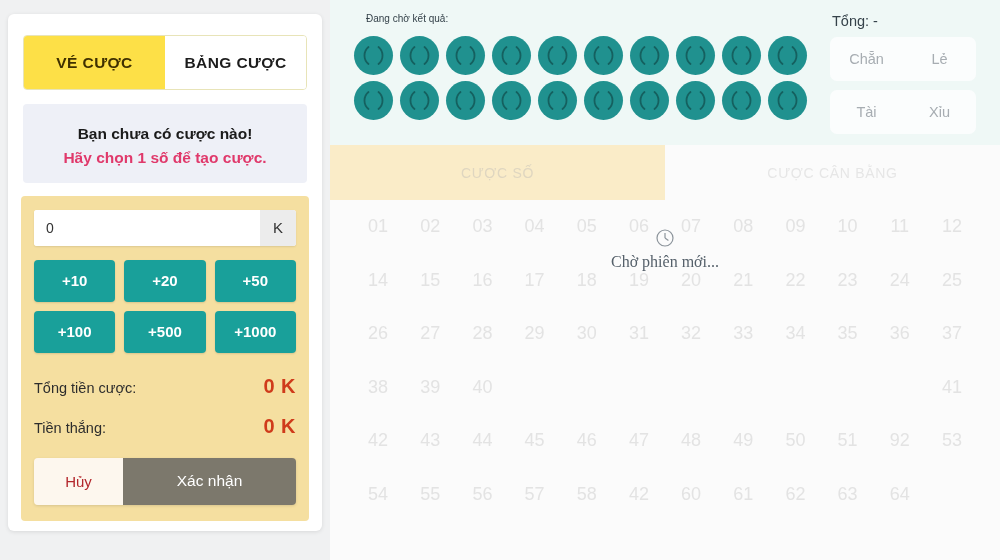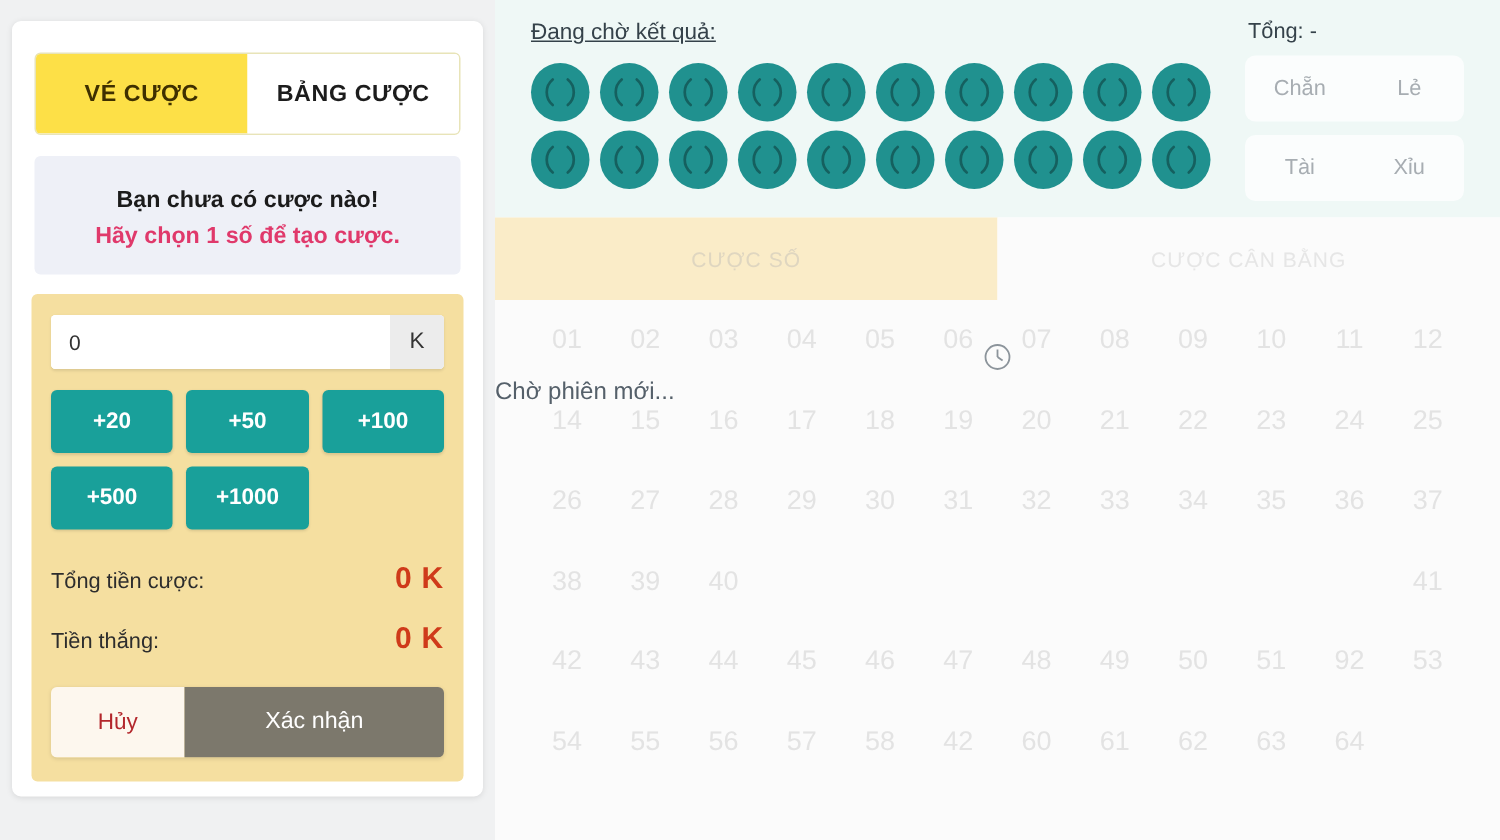--- a/index.html
+++ b/index.html
@@ -193,24 +193,23 @@
   .result-header {
     background: #eff8f6;
     padding: 9px 24px 14px 24px;
     height: 145px;
     box-sizing: border-box;
     display: flex;
     justify-content: space-between;
   }
   .result-left { flex: 1 1 auto; }
   .result-title {
-    font-size: 15px;
+    font-size: 10px;
     color: #35424a;
-    margin: 4px 0 12px 0;
-    text-decoration: underline;
+    margin: 4px 0 12px 12px;
   }
   .balls-grid {
     display: grid;
     grid-template-columns: repeat(10, 46px);
     gap: 0px 0px;
     row-gap: 6px;
   }
   .ball {
     width: 39px;
     height: 39px;
@@ -291,21 +290,23 @@
     font-size: 18px;
     color: #e3e3e3;
     cursor: pointer;
     user-select: none;
   }
   .wait-overlay {
     position: absolute;
     left: 0;
     top: 28px;
     width: 100%;
+    text-align: center;
     pointer-events: none;
+    font-family: Liberation Serif, serif;
   }
   .wait-icon {
     display: block;
     margin: 0 auto 5px auto;
   }
   .wait-text {
     font-size: 16px;
     color: #55606a;
   }
 </style>
@@ -334,20 +335,21 @@
       <div class="bet-box">
 
         <div class="amount-row">
           <input class="amount-input" type="text" value="0" style="">
           <div class="amount-unit">
             <span>K</span>
           </div>
         </div>
 
         <div class="quick-grid">
+          <button class="quick-btn">+10</button>
           <button class="quick-btn">+20</button>
           <button class="quick-btn">+50</button>
           <button class="quick-btn">+100</button>
           <button class="quick-btn">+500</button>
           <button class="quick-btn">+1000</button>
         </div>
 
         <div class="sum-row">
           <span class="sum-label">Tổng tiền cược:</span>
           <span class="sum-value">0 K</span>

